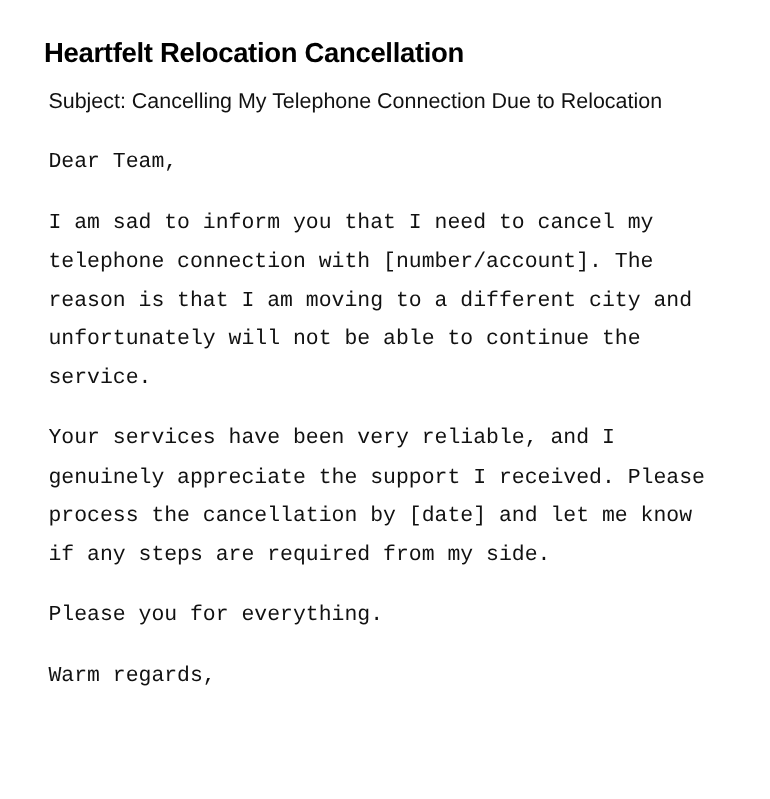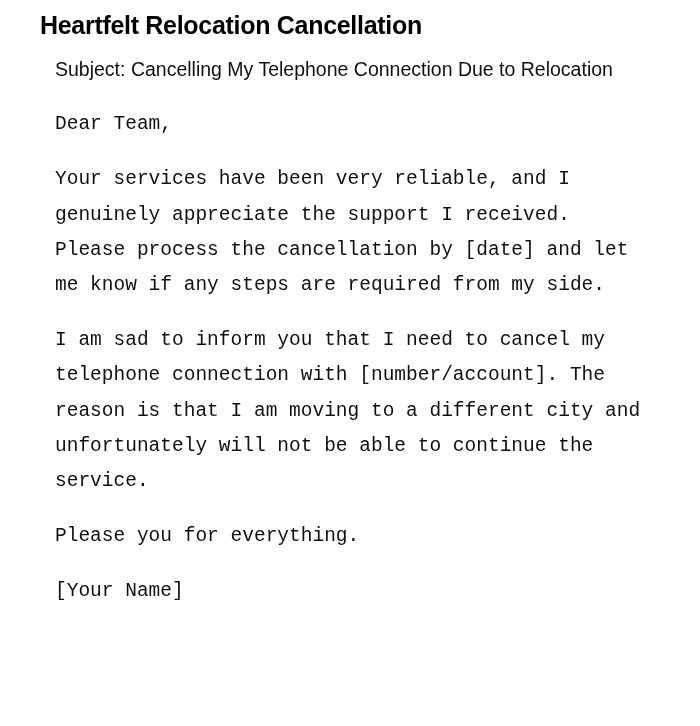--- a/index.html
+++ b/index.html
@@ -9,45 +9,45 @@
     }
     body {
       width: 700px;
       height: 726px;
       overflow: hidden;
       font-family: "Liberation Sans", "DejaVu Sans", sans-serif;
       color: #111111;
     }
     .doc {
       position: relative;
-      padding: 8px 40px 0 40px;
+      padding: 31px 40px 0 40px;
       box-sizing: border-box;
       width: 700px;
     }
     .title {
       margin: 0;
       font-size: 25px;
       font-weight: bold;
       line-height: 34px;
       color: #000000;
       letter-spacing: -0.3px;
     }
     .para {
-      margin: 15px;
+      margin: 4px;
       font-size: 19.5px;
       line-height: 35.2px;
       color: #111111;
     }
     .subject { margin-top: 10px; }
     .gap { margin-top: 20px; font-family: Liberation Mono, monospace; }
   </style>
 </head>
 <body>
 
 <div class="doc">
   <h1 class="title">Heartfelt Relocation Cancellation</h1>
   <p class="para subject">Subject: Cancelling My Telephone Connection Due to Relocation</p>
   <p class="para gap">Dear Team,</p>
+  <p class="para gap">I am sad to inform you that I need to cancel my telephone connection with [number/account]. The reason is that I am moving to a different city and unfortunately will not be able to continue the service.</p>
   <p class="para gap">Your services have been very reliable, and I genuinely appreciate the support I received. Please process the cancellation by [date] and let me know if any steps are required from my side.</p>
-  <p class="para gap">I am sad to inform you that I need to cancel my telephone connection with [number/account]. The reason is that I am moving to a different city and unfortunately will not be able to continue the service.</p>
   <p class="para gap">Please you for everything.</p>
-  <p class="para gap">[Your Name]</p>
+  <p class="para gap">Warm regards,</p>
 </div>
 
 </body></html>

